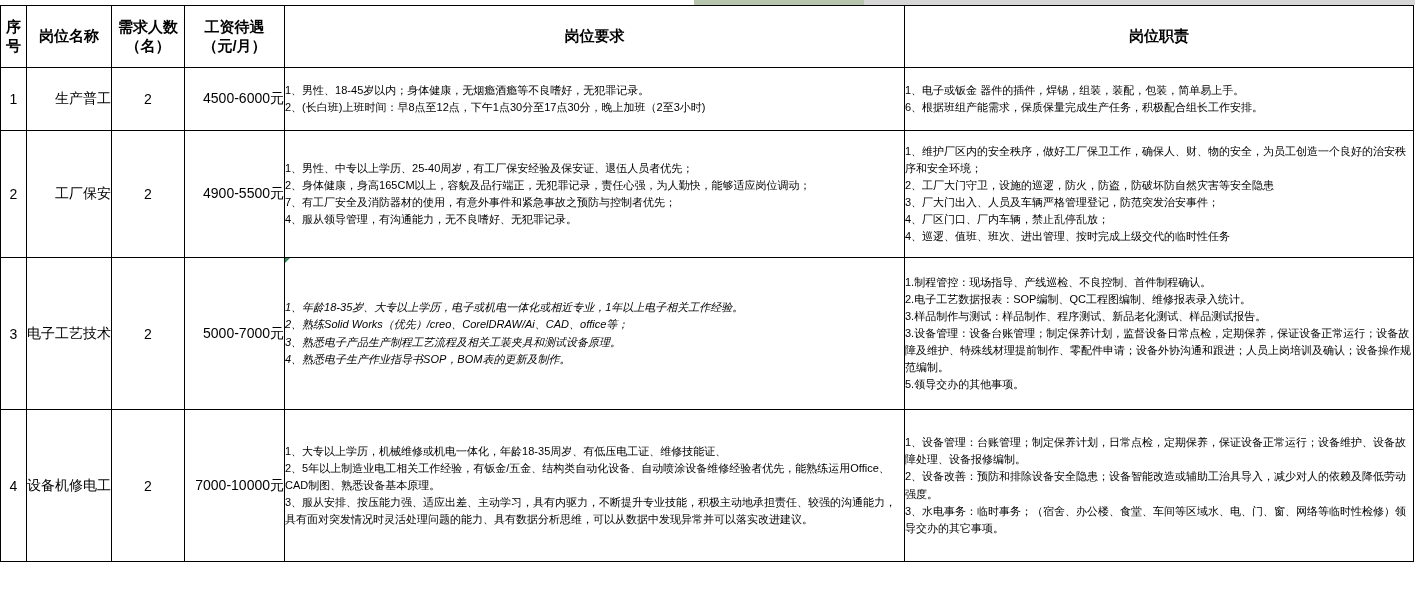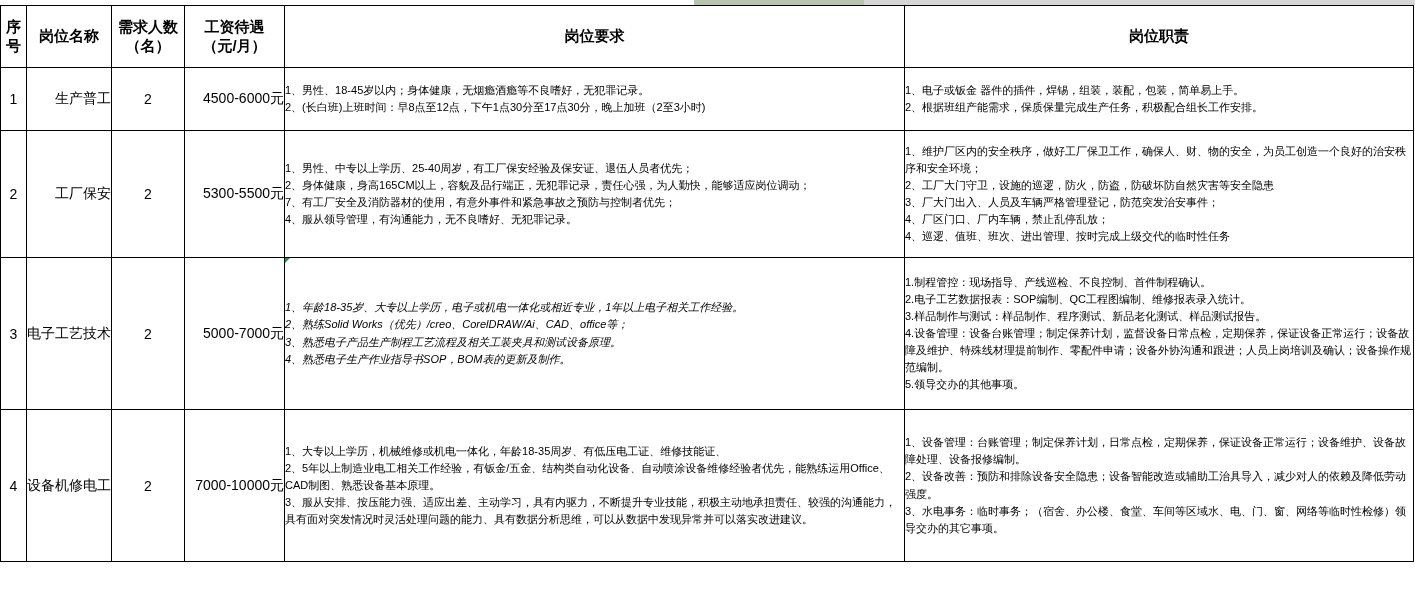--- a/index.html
+++ b/index.html
@@ -164,29 +164,29 @@
           <td class="idx">1</td>
           <td class="name">生产普工</td>
           <td class="num">2</td>
           <td class="pay">4500-6000元</td>
           <td class="req">
             <span class="line">1、男性、18-45岁以内；身体健康，无烟瘾酒瘾等不良嗜好，无犯罪记录。</span>
             <span class="line">2、(长白班)上班时间：早8点至12点，下午1点30分至17点30分，晚上加班（2至3小时)</span>
           </td>
           <td class="duty">
             <span class="line">1、电子或钣金 器件的插件，焊锡，组装，装配，包装，简单易上手。</span>
-            <span class="line">2、根据班组产能需求，保质保量完成生产任务，积极配合组长工作安排。</span>
+            <span class="line">6、根据班组产能需求，保质保量完成生产任务，积极配合组长工作安排。</span>
           </td>
         </tr>
 
         <tr style="height:127px">
           <td class="idx">2</td>
           <td class="name">工厂保安</td>
           <td class="num">2</td>
-          <td class="pay">5300-5500元</td>
+          <td class="pay">4900-5500元</td>
           <td class="req">
             <span class="line">1、男性、中专以上学历、25-40周岁，有工厂保安经验及保安证、退伍人员者优先；</span>
             <span class="line">2、身体健康，身高165CM以上，容貌及品行端正，无犯罪记录，责任心强，为人勤快，能够适应岗位调动；</span>
             <span class="line">7、有工厂安全及消防器材的使用，有意外事件和紧急事故之预防与控制者优先；</span>
             <span class="line">4、服从领导管理，有沟通能力，无不良嗜好、无犯罪记录。</span>
           </td>
           <td class="duty">
             <span class="line">1、维护厂区内的安全秩序，做好工厂保卫工作，确保人、财、物的安全，为员工创造一个良好的治安秩序和安全环境；</span>
             <span class="line">2、工厂大门守卫，设施的巡逻，防火，防盗，防破坏防自然灾害等安全隐患</span>
             <span class="line">3、厂大门出入、人员及车辆严格管理登记，防范突发治安事件；</span>
@@ -203,21 +203,21 @@
           <td class="req corner-mark">
             <span class="line">1、年龄18-35岁、大专以上学历，电子或机电一体化或相近专业，1年以上电子相关工作经验。</span>
             <span class="line">2、熟练Solid Works（优先）/creo、CorelDRAW/Ai、CAD、office等；</span>
             <span class="line">3、熟悉电子产品生产制程工艺流程及相关工装夹具和测试设备原理。</span>
             <span class="line">4、熟悉电子生产作业指导书SOP，BOM表的更新及制作。</span>
           </td>
           <td class="duty">
             <span class="line">1.制程管控：现场指导、产线巡检、不良控制、首件制程确认。</span>
             <span class="line">2.电子工艺数据报表：SOP编制、QC工程图编制、维修报表录入统计。</span>
             <span class="line">3.样品制作与测试：样品制作、程序测试、新品老化测试、样品测试报告。</span>
-            <span class="line">4.设备管理：设备台账管理；制定保养计划，监督设备日常点检，定期保养，保证设备正常运行；设备故障及维护、特殊线材理提前制作、零配件申请；设备外协沟通和跟进；人员上岗培训及确认；设备操作规范编制。</span>
+            <span class="line">3.设备管理：设备台账管理；制定保养计划，监督设备日常点检，定期保养，保证设备正常运行；设备故障及维护、特殊线材理提前制作、零配件申请；设备外协沟通和跟进；人员上岗培训及确认；设备操作规范编制。</span>
             <span class="line">5.领导交办的其他事项。</span>
           </td>
         </tr>
 
         <tr style="height:152px">
           <td class="idx">4</td>
           <td class="name">设备机修电工</td>
           <td class="num">2</td>
           <td class="pay">7000-10000元</td>
           <td class="req">

